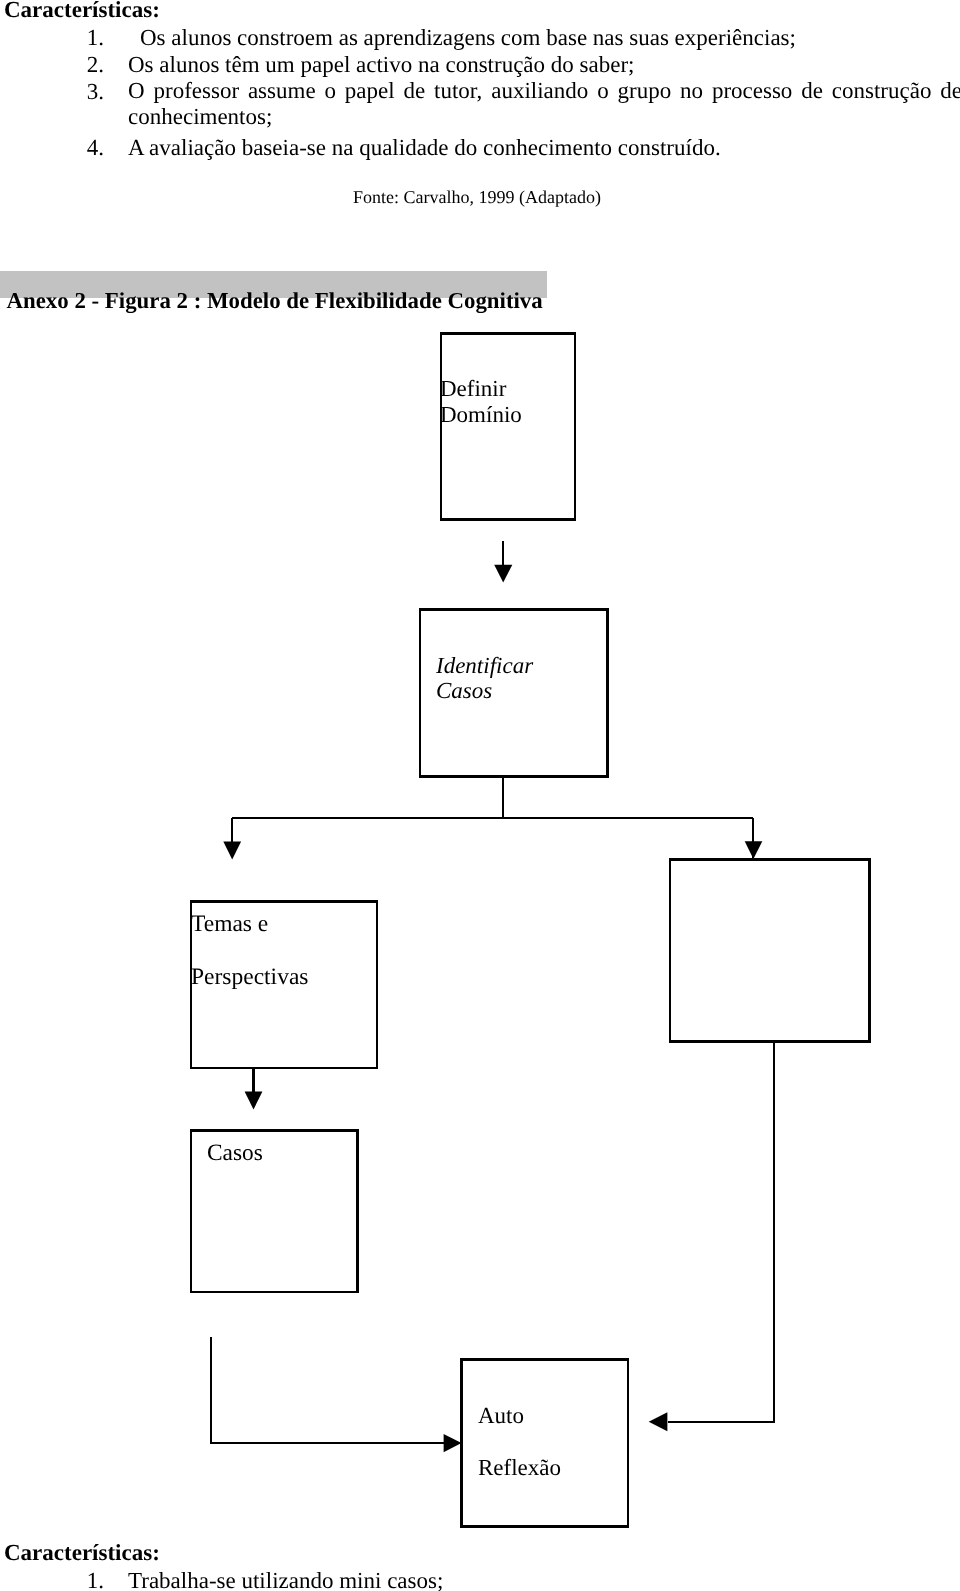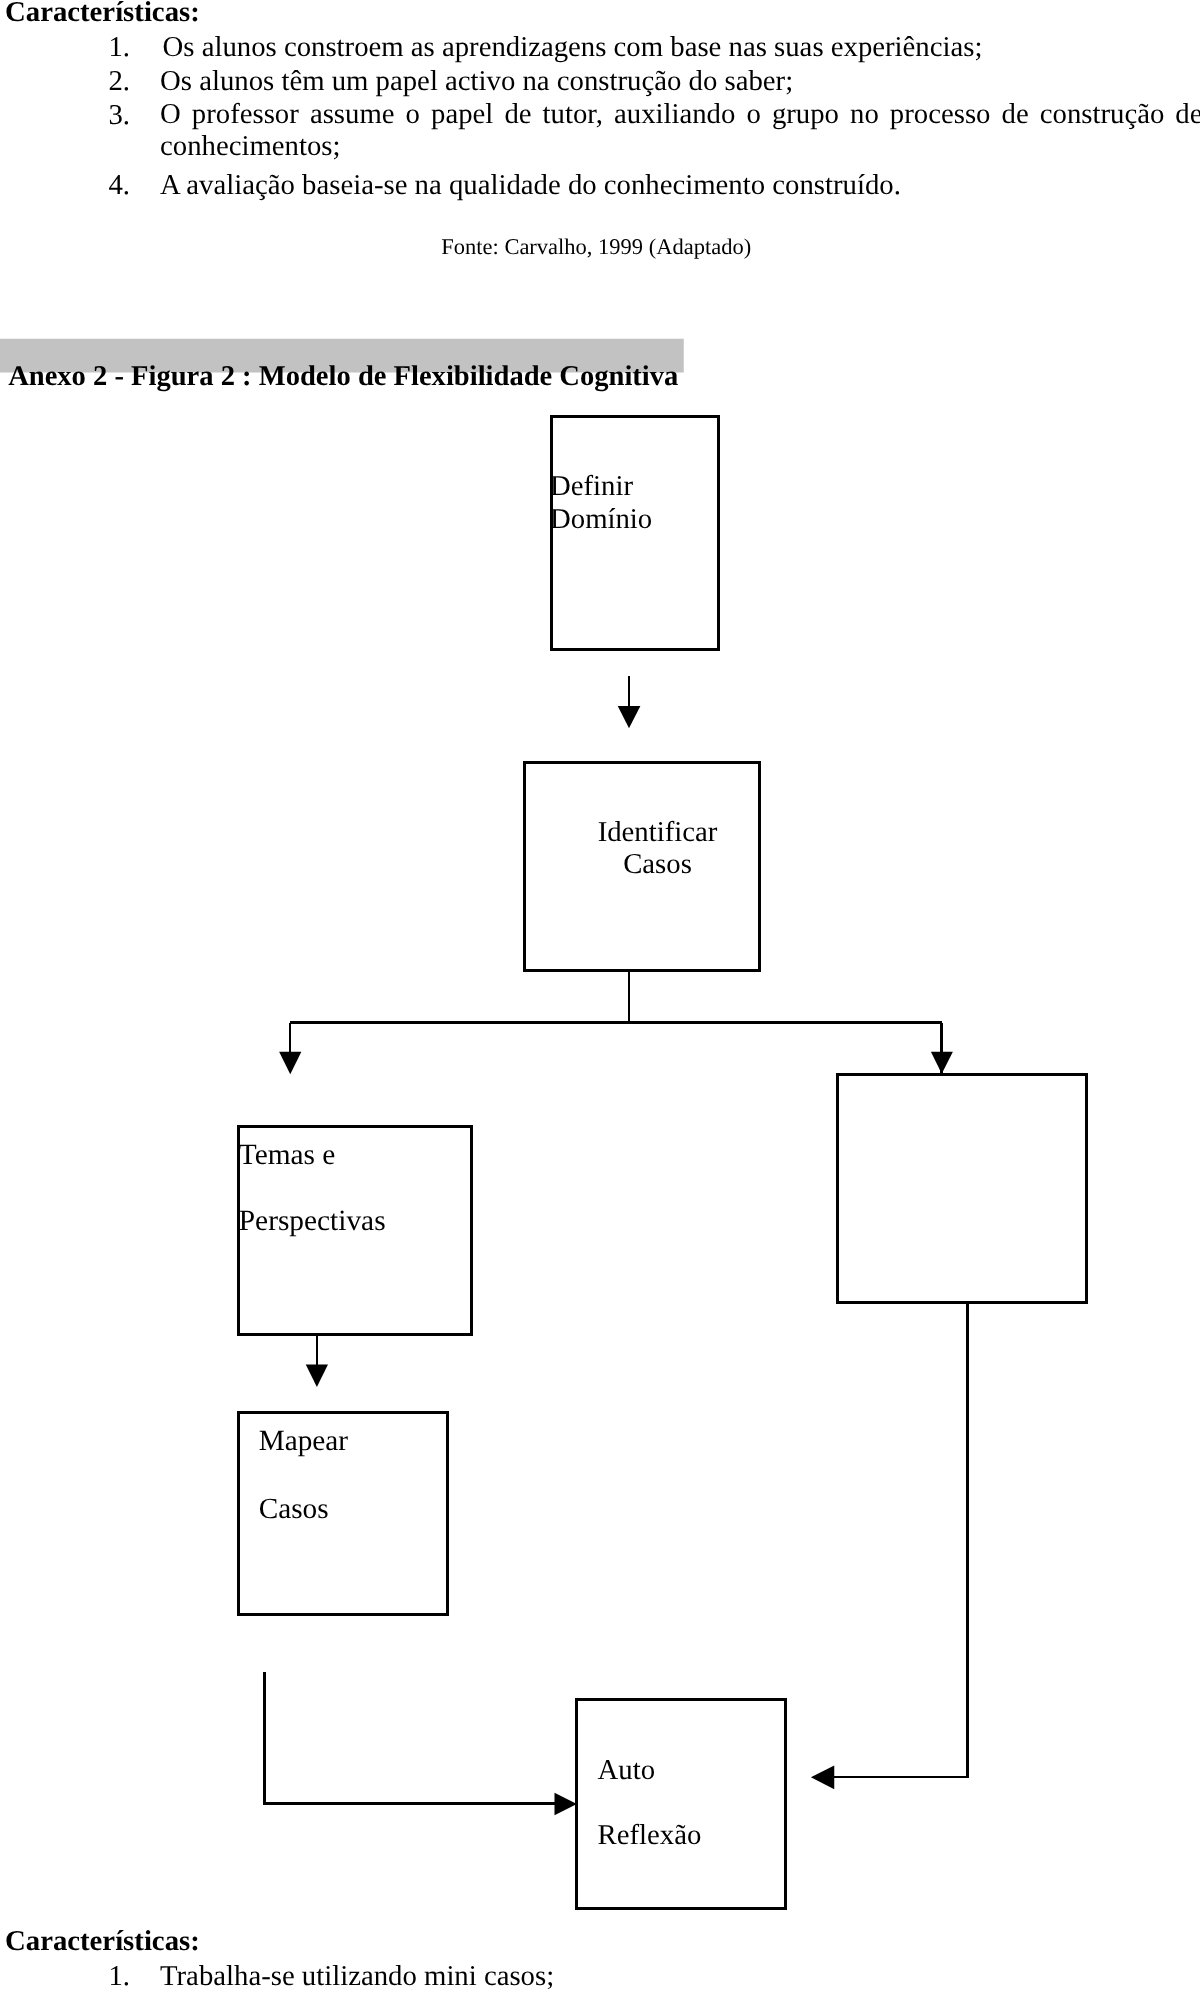--- a/index.html
+++ b/index.html
@@ -19,21 +19,21 @@
   #heading-bottom{left:4px;top:1540px;font-weight:bold;font-size:23px;}
 </style>
 </head>
 <body>
 
 <div class="page">
   <div id="heading-top" class="abs">Características:</div>
 
   <div class="li" style="top:23.5px;">
     <span class="num" style="left:74px;">1.</span>
-    <span class="body-text" style="left:130px;width:660px;text-align:justify;">Os alunos constroem as aprendizagens com base nas suas experiências;</span>
+    <span class="body-text" style="left:140px;width:660px;text-align:justify;">Os alunos constroem as aprendizagens com base nas suas experiências;</span>
   </div>
   <div class="li" style="top:50.5px;">
     <span class="num" style="left:74px;">2.</span>
     <span class="body-text" style="left:128px;width:660px;">Os alunos têm um papel activo na construção do saber;</span>
   </div>
   <div class="li" style="top:77.5px;">
     <span class="num" style="left:74px;">3.</span>
     <span class="body-text" style="left:128px;width:834px;text-align:justify;text-align-last:left;line-height:26px;">O professor assume o papel de tutor, auxiliando o grupo no processo de construção de conhecimentos;</span>
   </div>
   <div class="li" style="top:133.5px;">
@@ -73,29 +73,28 @@
       <polygon points="244.6,1091.5 262.4,1091.5 253.5,1109.5"></polygon>
       <polygon points="443.6,1434.1 443.6,1452.2 461.5,1443.1"></polygon>
       <polygon points="667.4,1412.3 667.4,1431.3 648.7,1421.8"></polygon>
     </g>
   </svg>
 
   <div class="boxtext" style="left:440px;top:376px;width:135px;line-height:26.3px;">
     <div>Definir</div>
     <div>Domínio</div>
   </div>
-  <div class="boxtext" style="left:436px;top:652.5px;width:180px;text-align:center;line-height:25.3px;">
+  <div class="boxtext" style="left:436px;top:652.5px;width:180px;text-align:left;font-style:italic;line-height:25.3px;">
     <div>Identificar</div>
     <div>Casos</div>
   </div>
   <div class="boxtext" style="left:191px;top:898px;width:186px;line-height:52.5px;font-size:23.5px;">
     <div>Temas e</div>
     <div>Perspectivas</div>
   </div>
   <div class="boxtext" style="left:207px;top:1126px;width:150px;text-align:left;line-height:54px;font-size:23.4px;">
-    <div>Mapear</div>
     <div>Casos</div>
   </div>
   <div class="boxtext" style="left:478px;top:1390px;width:150px;text-align:left;line-height:52.2px;">
     <div>Auto</div>
     <div>Reflexão</div>
   </div>
 </div>
 
 </body></html>

